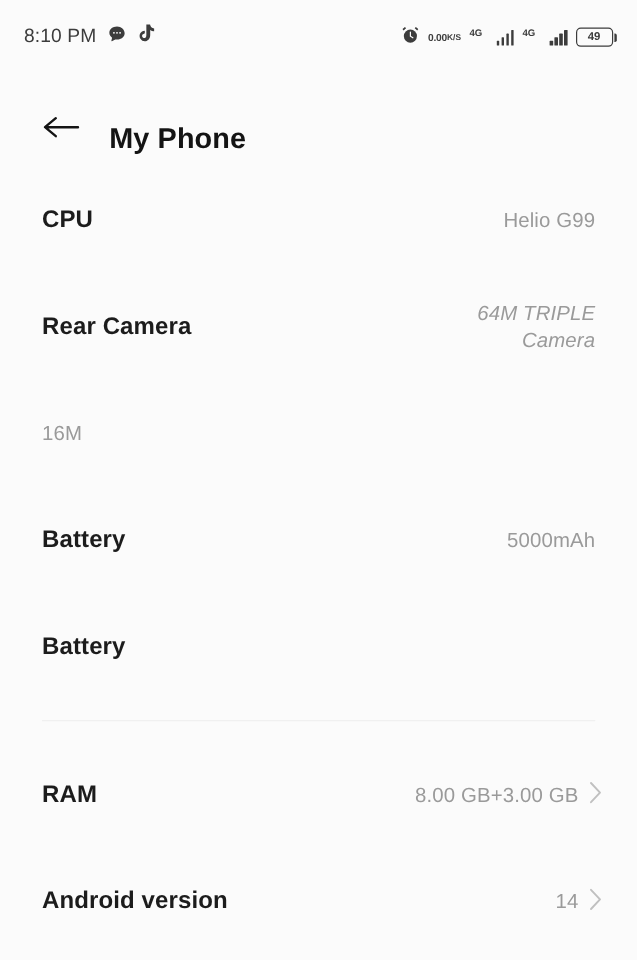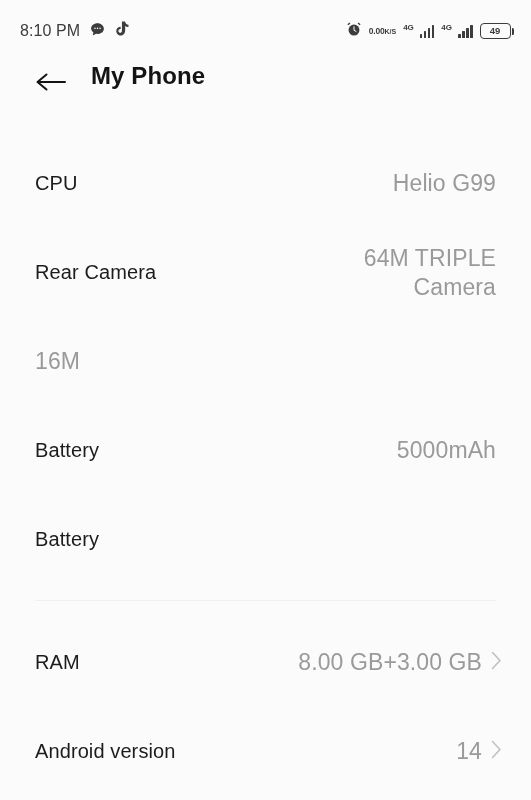--- a/index.html
+++ b/index.html
@@ -50,21 +50,21 @@
     align-items: center;
     line-height: 1;
     color: #3c3c3c;
   }
   .net-speed .sp-num { font-size: 8.5px; font-weight: bold; letter-spacing: -0.2px; }
   .net-speed .sp-unit { font-size: 7px; font-weight: bold; margin-top: 1px; }
 
   .signal-group {
     display: flex;
     align-items: flex-start;
-    gap: 6px;
+    gap: 12px;
   }
   .sig-label {
     font-size: 8px;
     font-weight: bold;
     color: #3c3c3c;
     line-height: 1;
     margin-bottom: 6px;
   }
   .bars {
     display: flex;
@@ -111,21 +111,21 @@
     border-radius: 0 1.5px 1.5px 0;
   }
 
   
   .header {
     position: absolute;
     top: 62px; left: 0;
     width: 531px;
     height: 68px;
     display: flex;
-    align-items: flex-start;
+    align-items: flex-end;
     padding-left: 27px;
     box-sizing: border-box;
   }
   .back-btn {
     width: 48px;
     height: 44px;
     display: flex;
     align-items: center;
     justify-content: center;
     cursor: pointer;
@@ -150,29 +150,30 @@
     align-items: center;
     justify-content: space-between;
     padding: 0 35px;
     box-sizing: border-box;
   }
   .row-label {
     font-size: 20px;
     color: #1c1c1c;
     letter-spacing: 0.1px;
     white-space: nowrap;
+    font-weight: bold;
   }
   .row-right {
     display: flex;
     align-items: center;
     gap: 9px;
     max-width: 280px;
   }
   .row-value {
-    font-size: 23px;
+    font-size: 17px;
     color: #9a9a9a;
     text-align: right;
     line-height: 1.25;
     letter-spacing: 0.1px;
   }
   .chevron {
     display: block;
     flex: 0 0 auto;
     margin-right: -6px;
   }
@@ -263,21 +264,21 @@
   <div class="row">
     <span class="row-label">CPU</span>
     <div class="row-right">
       <span class="row-value">Helio G99</span>
     </div>
   </div>
 
   <div class="row">
     <span class="row-label">Rear Camera</span>
     <div class="row-right">
-      <span class="row-value" style="max-width:140px;">64M TRIPLE Camera</span>
+      <span class="row-value" style="max-width:140px;font-style:italic;">64M TRIPLE Camera</span>
     </div>
   </div>
 
   <div class="row">
     <div class="row-right">
       <span class="row-value">16M</span>
     </div>
   </div>
 
   <div class="row">

